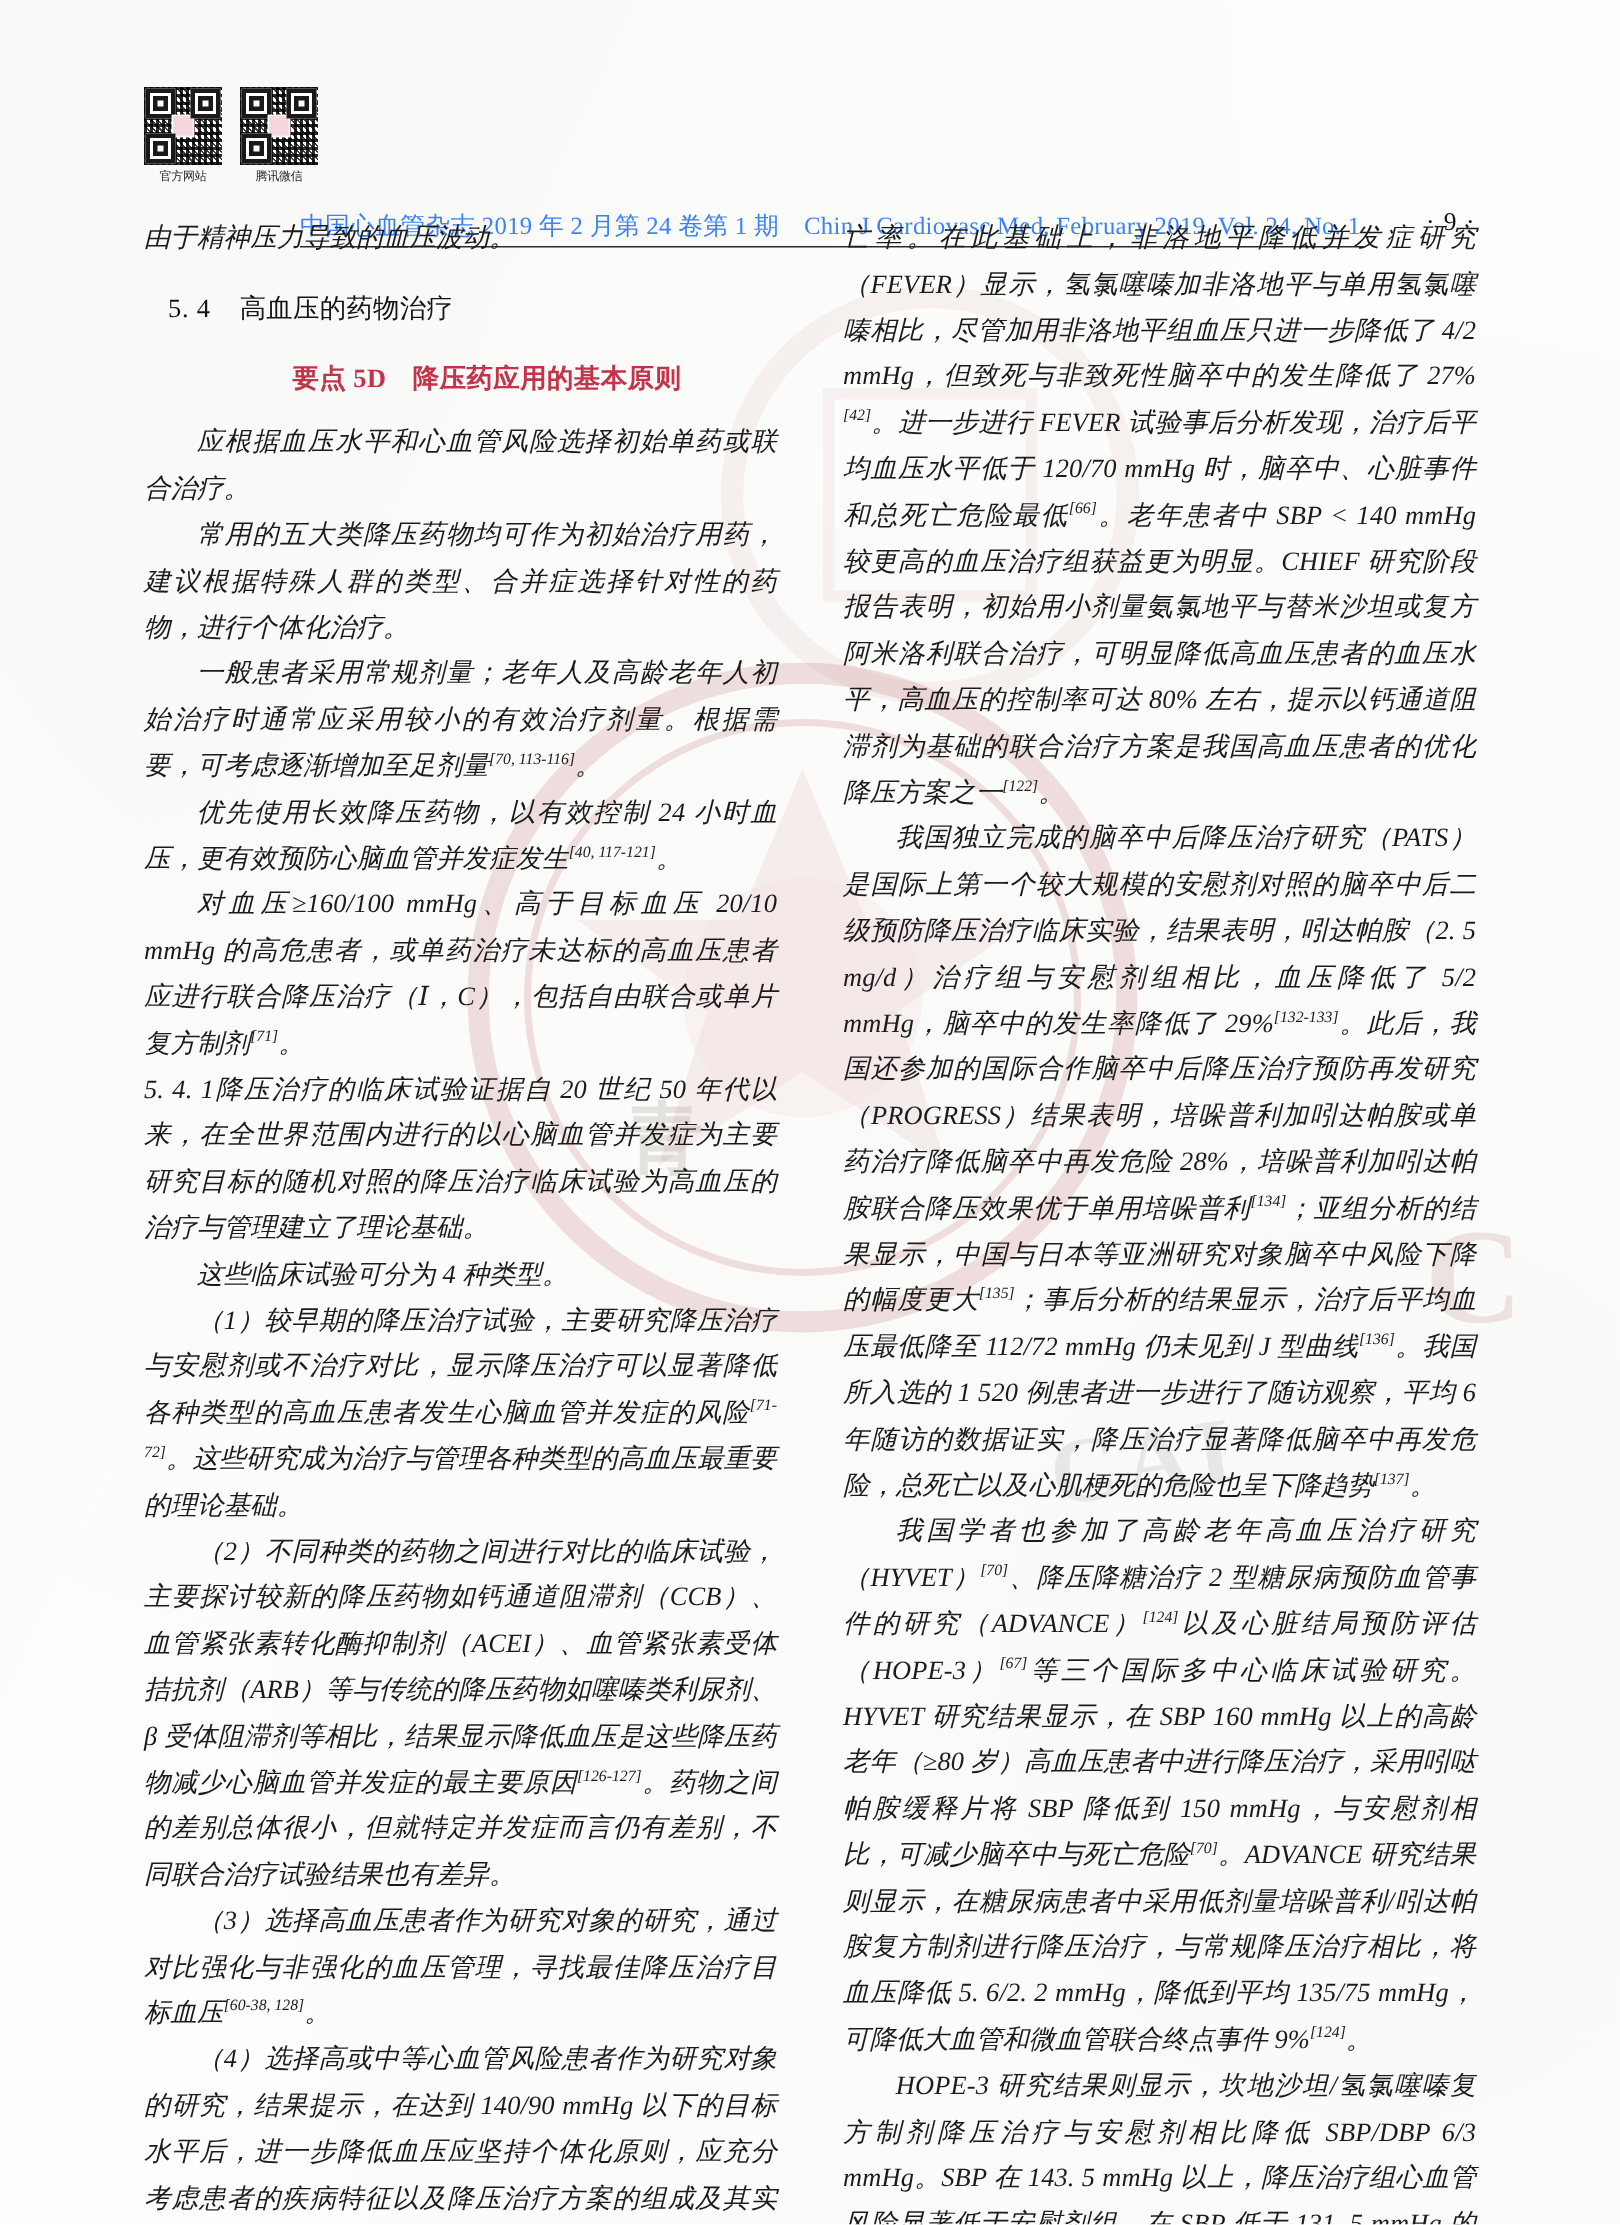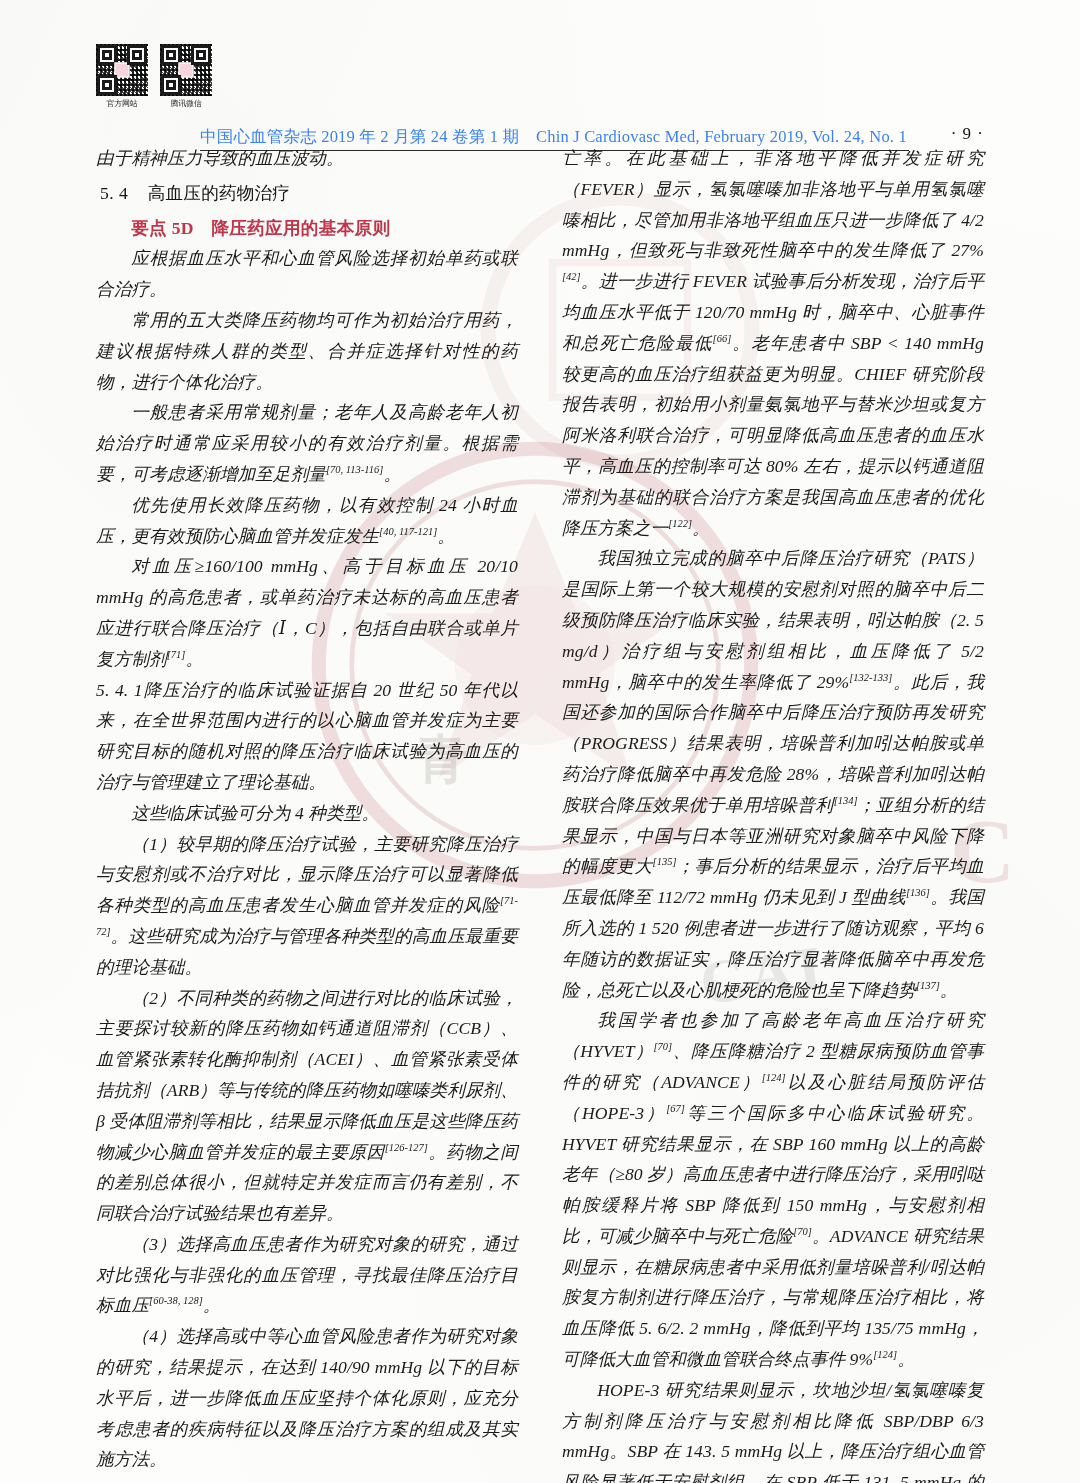--- a/index.html
+++ b/index.html
@@ -77,21 +77,21 @@
     top: 690px;
     font-size: 52px;
     writing-mode: vertical-rl;
     color: rgba(150, 140, 130, 0.22);
   }
 
   
   .header {
     position: absolute;
     left: 0; right: 0;
-    top: 42px;
+    top: 56px;
     height: 78px;
     z-index: 3;
   }
   .qr-block {
     position: absolute;
     left: 96px;
     top: 2px;
     display: flex;
     gap: 12px;
   }
@@ -186,37 +186,38 @@
     text-align: justify;
     text-justify: inter-ideograph;
     color: #1b1b1b;
     letter-spacing: 0.1px;
     font-style: italic;
   }
   p.indent { text-indent: 2em; }
   p.hang { text-indent: 0; }
 
   .sec-head {
-    margin: 4px;
+    margin: 16px;
     font-size: 17.6px;
     line-height: 30.8px;
     color: #141414;
     letter-spacing: 0.2px;
   }
   .sec-head .num { letter-spacing: 0.5px; }
   .sec-head .gap { display: inline-block; width: 1.1em; }
 
   .red-head {
-    margin: 0;
+    margin: 12px;
     font-size: 17.6px;
     line-height: 30.8px;
     font-weight: bold;
     color: #c2344a;
     text-indent: 2em;
     letter-spacing: 0.3px;
+    text-align: center;
   }
   .red-head .gap { display: inline-block; width: 1em; }
 
   .hs { 
     font-family: "Liberation Serif", "DejaVu Serif", serif;
     font-style: italic;
   }
 
   sup {
     font-size: 10.5px;

